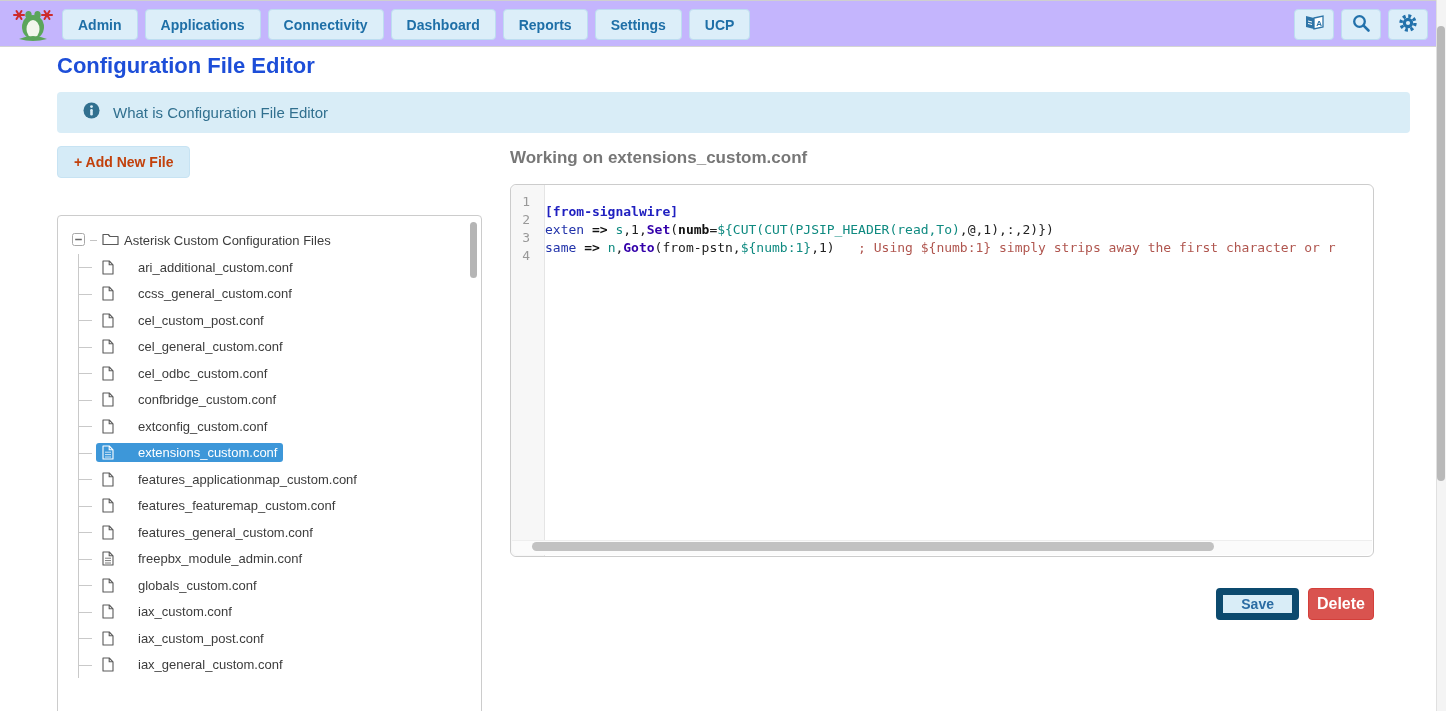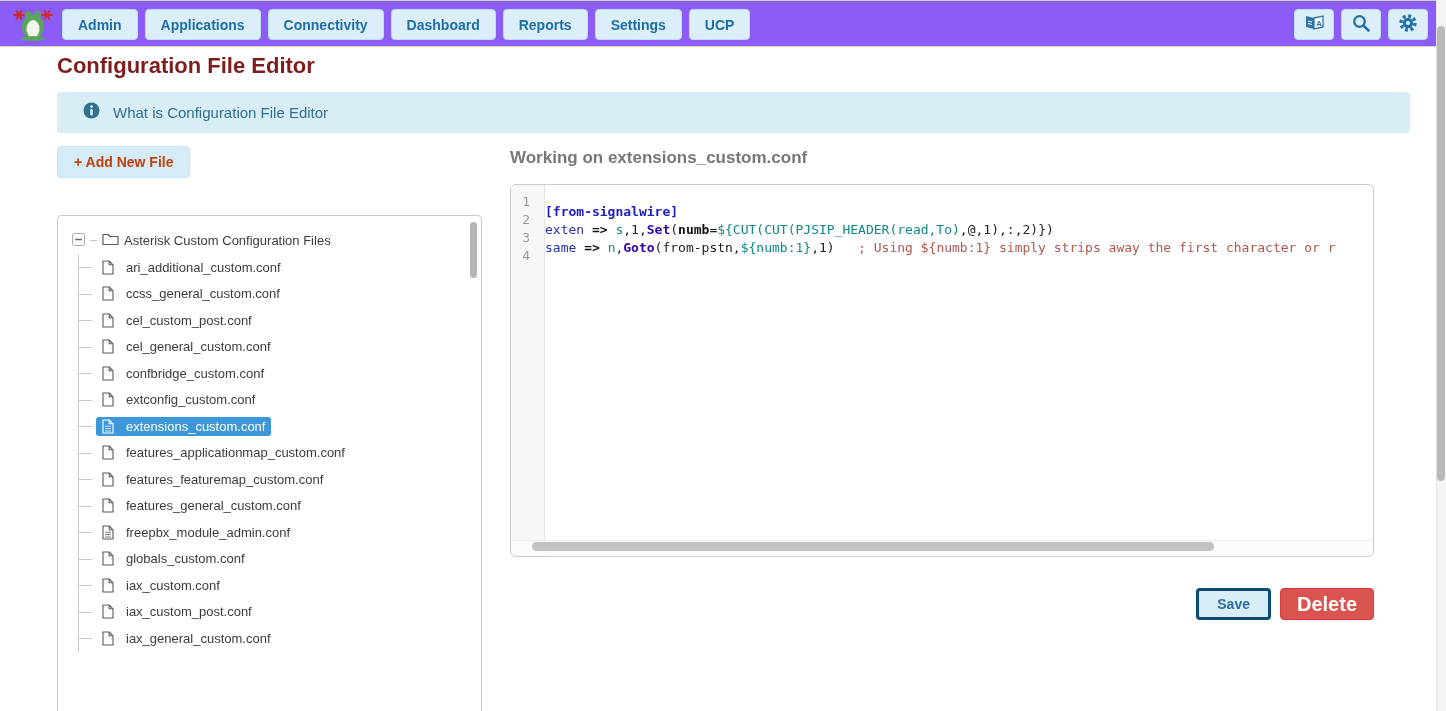--- a/index.html
+++ b/index.html
@@ -4,38 +4,38 @@
 <style>
   * { box-sizing: border-box; margin: 0; padding: 0; }
   html,body { width:1446px; height:711px; }
   body {
     font-family:"Liberation Sans", sans-serif;
     background:#ffffff; position:relative; overflow:hidden;
   }
   
   .navbar {
     position:absolute; top:0; left:0; width:1446px; height:47px;
-    background:#8b5cf6; border-top:1px solid #cfcfcf; border-bottom:1px solid #d4d4d4;
+    background:#c4b5fd; border-top:1px solid #cfcfcf; border-bottom:1px solid #d4d4d4;
     display:flex; align-items:center;
   }
   .logo { position:absolute; left:12px; top:5px; width:42px; height:37px; cursor:pointer; }
   .nav-menu { position:absolute; left:62px; top:8px; display:flex; gap:7px; }
   .nav-btn {
     height:31px; padding:0 15px; background:#dceef9; border:1px solid #bdddf0;
     border-radius:4px; color:#1e6fa7; font-weight:bold; font-size:14px;
     font-family:"Liberation Sans",sans-serif; cursor:pointer; display:flex; align-items:center;
   }
   .nav-right { position:absolute; right:18px; top:8px; display:flex; gap:7px; }
   .icon-btn {
     width:40px; height:31px; background:#dceef9; border:1px solid #bdddf0;
     border-radius:4px; display:flex; align-items:center; justify-content:center; cursor:pointer;
   }
   
   .page-title {
-    position:absolute; left:57px; top:53px; font-size:22px; font-weight:bold; color:#7f1d1d;
+    position:absolute; left:57px; top:53px; font-size:22px; font-weight:bold; color:#1d4ed8;
   }
   .info-banner {
     position:absolute; left:57px; top:92px; width:1353px; height:41px;
     background:#d9edf7; border-radius:4px; display:flex; align-items:center;
     padding-left:26px; gap:13px; cursor:pointer;
   }
   .info-banner .banner-label { color:#31708f; font-size:15px; }
   
   .add-file-btn {
     position:absolute; left:57px; top:146px; height:32px; padding:0 16px;
@@ -56,21 +56,21 @@
   .tree-root { display:flex; align-items:center; gap:5px; height:27px; cursor:pointer; }
   .dash { width:7px; height:1px; background:#c4c4c4; }
   .tree-children { margin-left:6px; border-left:1px solid #c9c9c9; }
   .tree-item {
     position:relative; height:26.5px; display:flex; align-items:center;
     padding-left:17px; cursor:pointer;
   }
   .tree-item::before {
     content:''; position:absolute; left:0; top:13px; width:13px; height:1px; background:#c9c9c9;
   }
-  .item-inner { display:flex; align-items:center; gap:12px; padding:2px 6px; border-radius:3px; }
+  .item-inner { display:flex; align-items:center; gap:24px; padding:2px 6px; border-radius:3px; }
   .tree-item.selected .item-inner { background:#3d97d9; color:#ffffff; }
   
   .editor-heading {
     position:absolute; left:510px; top:148px; font-size:17px; font-weight:bold; color:#777777;
   }
   .editor {
     position:absolute; left:510px; top:184px; width:864px; height:373px;
     background:#fff; border:1px solid #cccccc; border-radius:6px; overflow:hidden; cursor:text;
   }
   .editor::before {
@@ -99,27 +99,27 @@
   .editor-hscroll-thumb {
     position:absolute; left:20px; bottom:4px; width:682px; height:9px;
     background:#c2c2c2; border-radius:5px; cursor:grab;
   }
   
   .action-row {
     position:absolute; left:510px; top:588px; width:864px;
     display:flex; justify-content:flex-end; gap:9px;
   }
   .save-btn {
-    height:32px; padding:0 18px; background:#d9edf7; border:3px solid #0c4a6e;
+    height:32px; padding:0 18px; background:#d9edf7; border:7px solid #0c4a6e;
     border-radius:4px; color:#2b6ca3; font-weight:bold; font-size:14px;
     font-family:"Liberation Sans",sans-serif; cursor:pointer;
   }
   .delete-btn {
-    height:32px; padding:0 16px; background:#d9534f; border:1px solid #d43f3a;
-    border-radius:4px; color:#ffffff; font-weight:bold; font-size:20px;
+    height:32px; padding:0 8px; background:#d9534f; border:1px solid #d43f3a;
+    border-radius:4px; color:#ffffff; font-weight:bold; font-size:16px;
     font-family:"Liberation Sans",sans-serif; cursor:pointer;
   }
   
   .page-scrollbar {
     position:absolute; right:0; top:0; bottom:0; width:10px;
     background:#f4f4f4; border-left:1px solid #e0e0e0;
   }
   .page-scroll-thumb {
     position:absolute; right:1px; top:26px; width:8px; height:455px;
     background:#b9b9b9; border-radius:4px; cursor:grab;
@@ -254,20 +254,29 @@
             </svg>
             <span>cel_general_custom.conf</span>
           </span>
         </div>
         <div class="tree-item">
           <span class="item-inner">
             <svg width="12" height="15" viewBox="0 0 12 15">
               <path d="M1 1 h6.2 L11 4.8 V14 H1 Z" fill="#ffffff" stroke="#5a5a5a" stroke-width="1.1" stroke-linejoin="round"></path>
               <path d="M7.2 1 V4.8 H11" fill="none" stroke="#5a5a5a" stroke-width="1.1"></path>
             </svg>
+            <span>cel_odbc_custom.conf</span>
+          </span>
+        </div>
+        <div class="tree-item">
+          <span class="item-inner">
+            <svg width="12" height="15" viewBox="0 0 12 15">
+              <path d="M1 1 h6.2 L11 4.8 V14 H1 Z" fill="#ffffff" stroke="#5a5a5a" stroke-width="1.1" stroke-linejoin="round"></path>
+              <path d="M7.2 1 V4.8 H11" fill="none" stroke="#5a5a5a" stroke-width="1.1"></path>
+            </svg>
             <span>confbridge_custom.conf</span>
           </span>
         </div>
         <div class="tree-item">
           <span class="item-inner">
             <svg width="12" height="15" viewBox="0 0 12 15">
               <path d="M1 1 h6.2 L11 4.8 V14 H1 Z" fill="#ffffff" stroke="#5a5a5a" stroke-width="1.1" stroke-linejoin="round"></path>
               <path d="M7.2 1 V4.8 H11" fill="none" stroke="#5a5a5a" stroke-width="1.1"></path>
             </svg>
             <span>extconfig_custom.conf</span>

